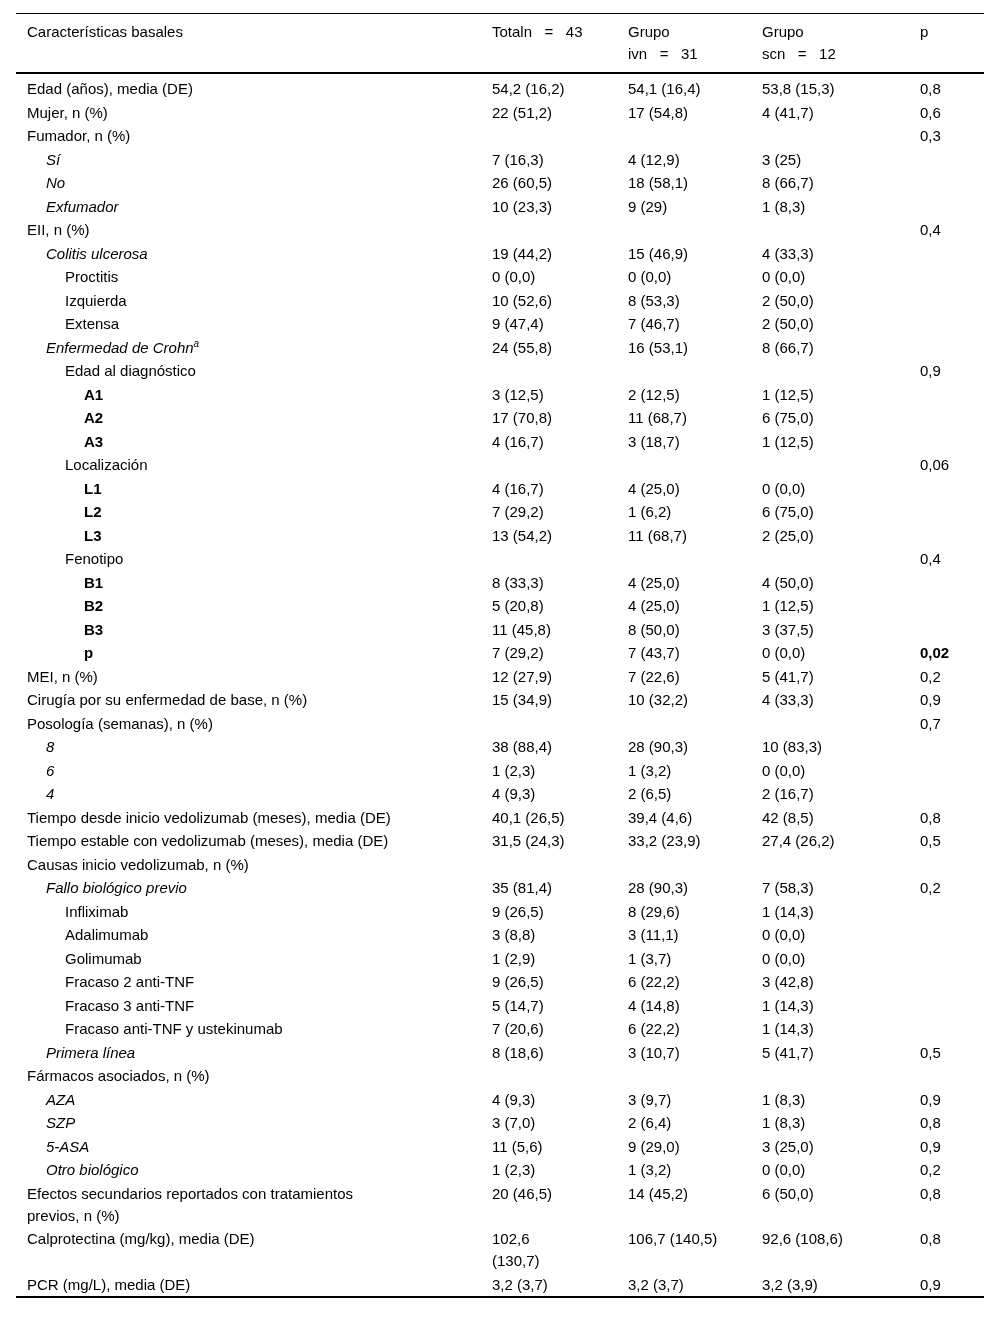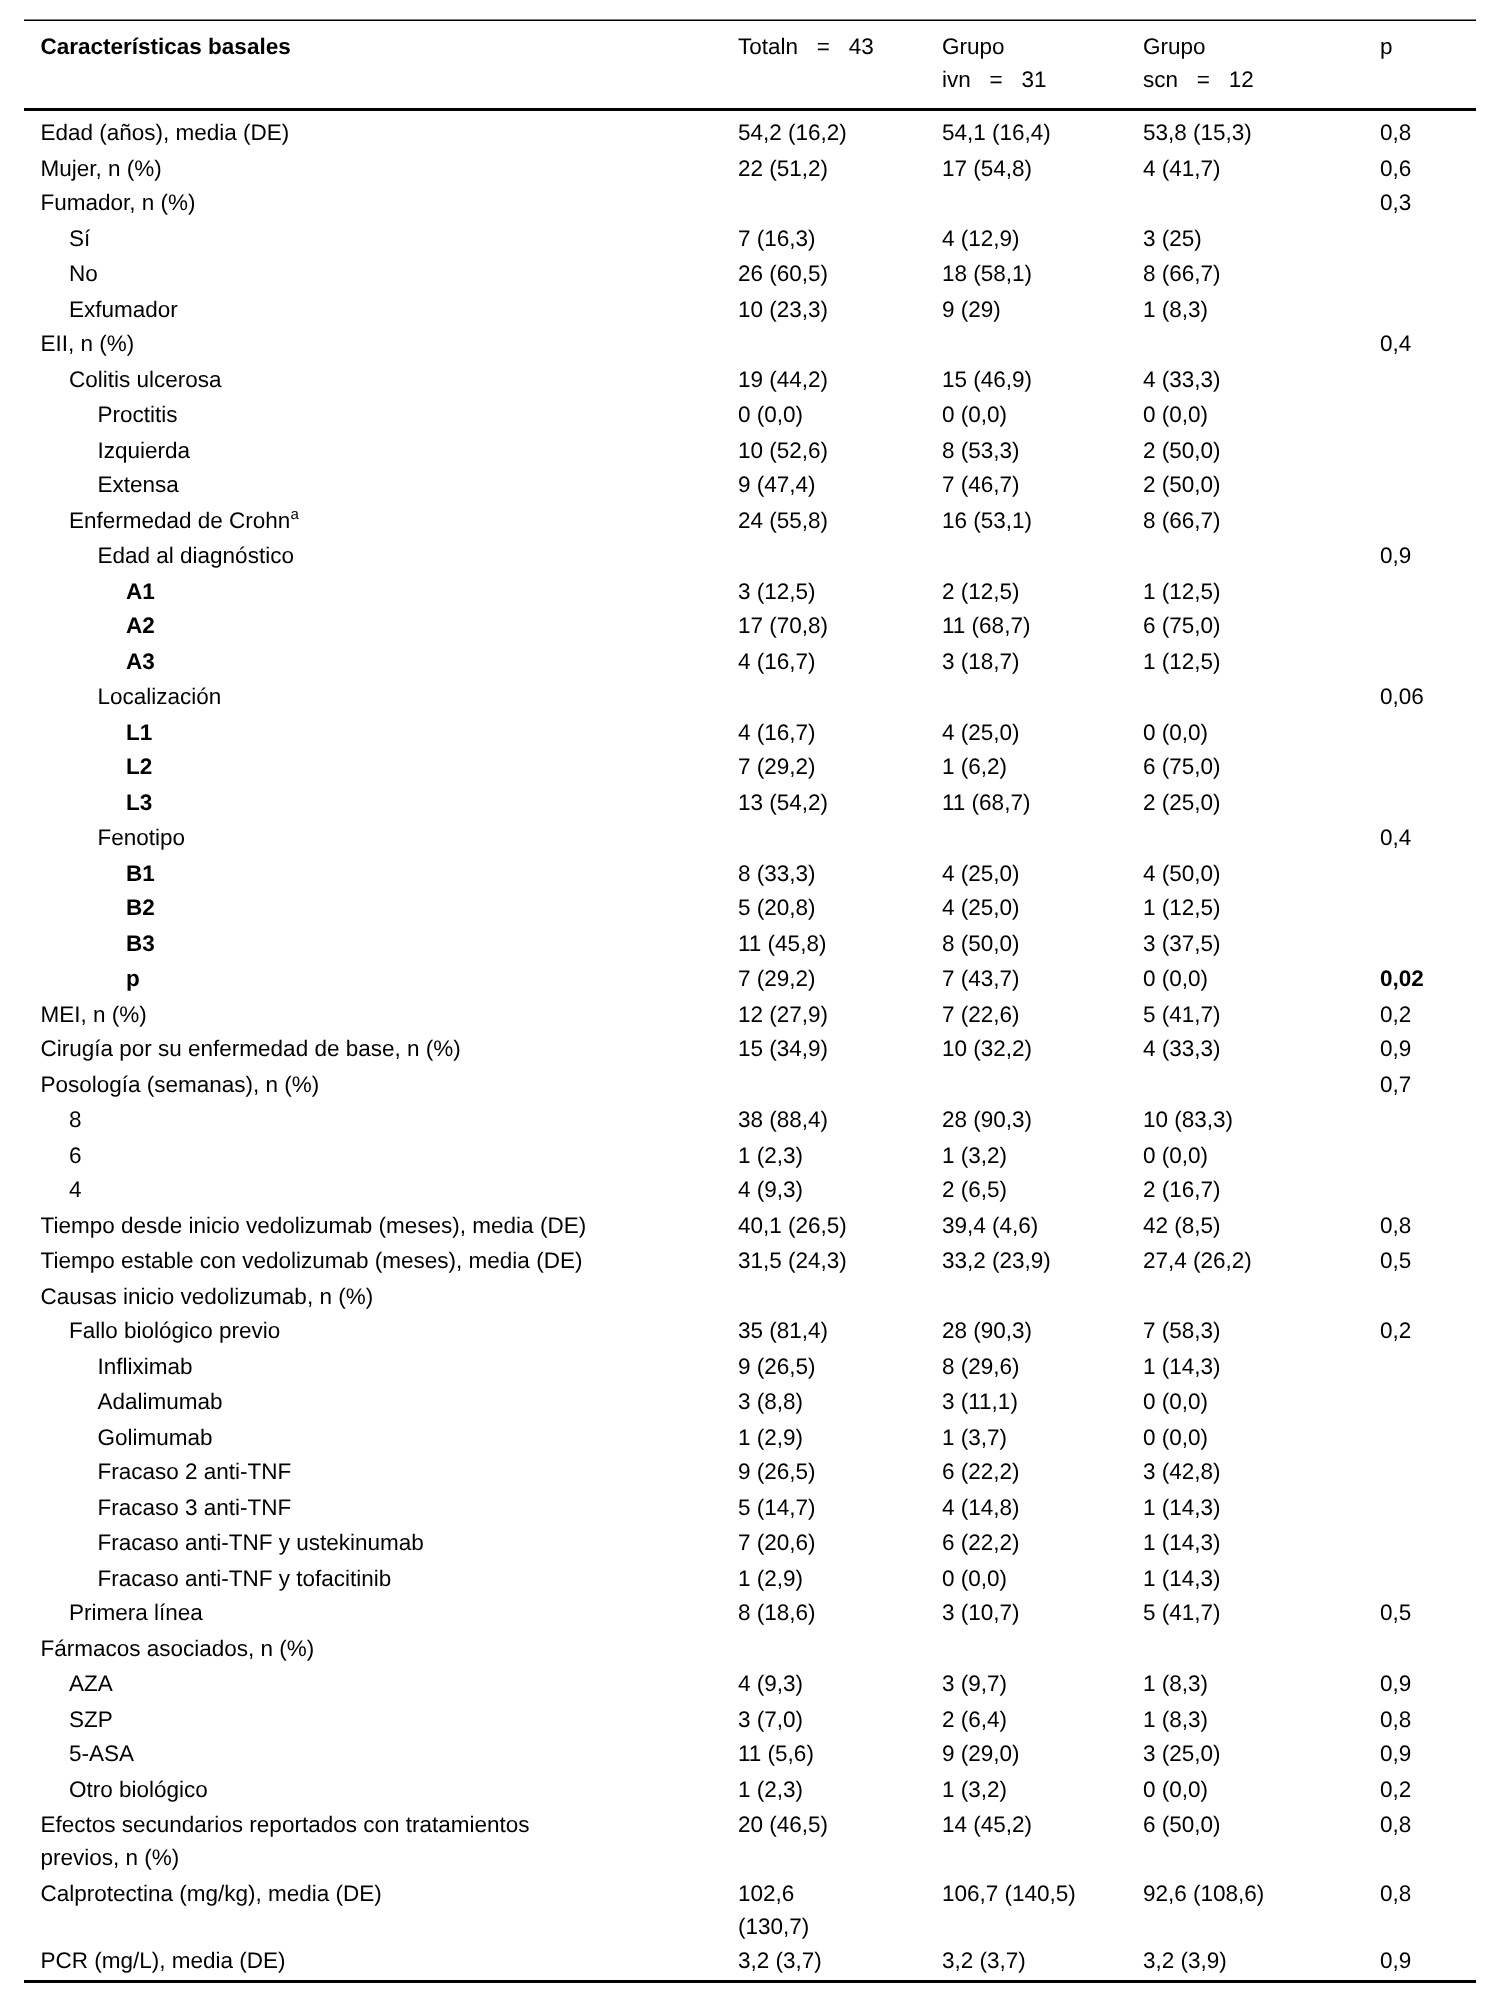--- a/index.html
+++ b/index.html
@@ -28,34 +28,34 @@
   col.c4 { width: 158px; }
   col.c5 { width: 64px;  }
   thead tr { border-bottom: 2.5px solid #000; }
   th {
     font-weight: normal;
     text-align: left;
     vertical-align: top;
     padding: 7px 0 7px 0;
     white-space: pre-wrap;
   }
-  th.first { padding-left: 11px; font-weight: bold; }
+  th.first { padding-left: 11px; }
   td {
     text-align: left;
     vertical-align: top;
     padding: 1px 0 0.5px 0;
     white-space: pre-wrap;
   }
   tbody tr:first-child td { padding-top: 4px; }
   .c-label { padding-left: 11px; }
   .indent-1 { padding-left: 30px; }
   .indent-2 { padding-left: 49px; }
   .indent-3 { padding-left: 68px; font-weight: bold; }
   .s-bold   { font-weight: normal; }
-  .s-italic { }
+  .s-italic { font-style: italic; }
   td.bold   { font-weight: bold; }
   sup { font-size: 10px; line-height: 0; }
 </style>
 </head>
 <body>
 
 <div class="page">
   <table class="baseline">
     <colgroup>
       <col class="c1">
@@ -357,27 +357,20 @@
           <td class="c-p"></td>
         </tr>
         <tr>
           <td class="c-label indent-2 s-plain"><span>Fracaso anti-TNF y ustekinumab</span></td>
           <td class="c-total">7 (20,6)</td>
           <td class="c-ivn">6 (22,2)</td>
           <td class="c-scn">1 (14,3)</td>
           <td class="c-p"></td>
         </tr>
         <tr>
-          <td class="c-label indent-2 s-plain"><span>Fracaso anti-TNF y tofacitinib</span></td>
-          <td class="c-total">1 (2,9)</td>
-          <td class="c-ivn">0 (0,0)</td>
-          <td class="c-scn">1 (14,3)</td>
-          <td class="c-p"></td>
-        </tr>
-        <tr>
           <td class="c-label indent-1 s-italic"><span>Primera línea</span></td>
           <td class="c-total">8 (18,6)</td>
           <td class="c-ivn">3 (10,7)</td>
           <td class="c-scn">5 (41,7)</td>
           <td class="c-p">0,5</td>
         </tr>
         <tr>
           <td class="c-label indent-0 s-bold"><span>Fármacos asociados, n (%)</span></td>
           <td class="c-total"></td>
           <td class="c-ivn"></td>

